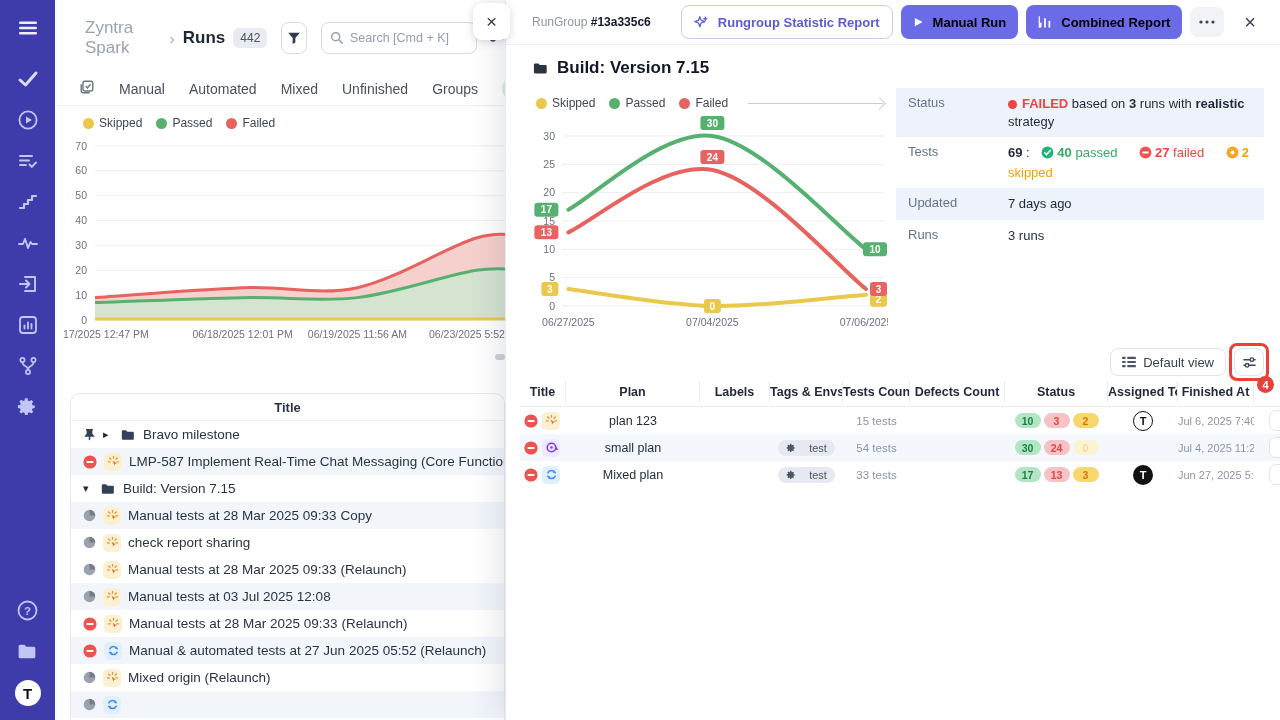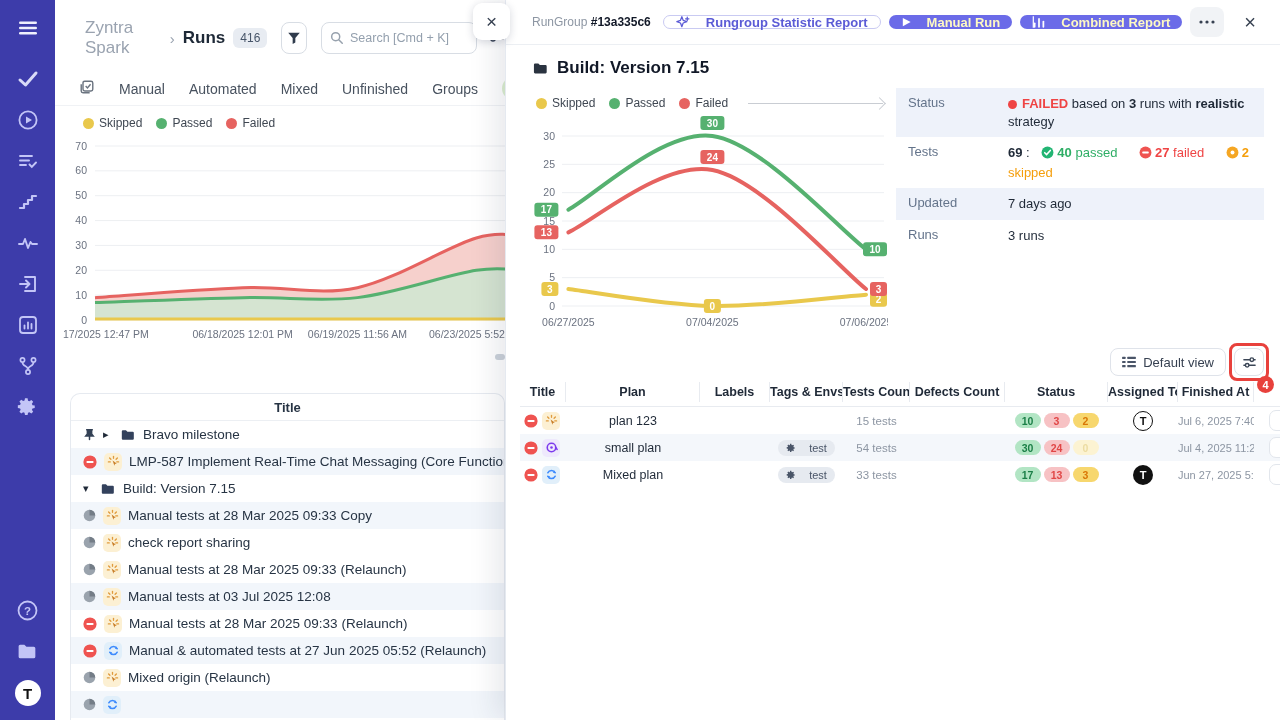--- a/index.html
+++ b/index.html
@@ -58,24 +58,24 @@
   .panel { position:absolute; left:505px; top:0; width:775px; height:720px; background:#fff;
            border-left:1px solid #e5e9f0; box-shadow:-10px 0 26px rgba(30,40,70,.10); z-index:10; }
   .panel-close-float { position:absolute; left:-33px; top:3px; width:37px; height:37px; background:#fff; border-radius:9px;
            box-shadow:0 2px 8px rgba(30,40,70,.18); display:flex; align-items:center; justify-content:center;
            font-size:19px; color:#374151; cursor:pointer; z-index:12; }
   .panel-header { height:45px; border-bottom:1px solid #eceff3; display:flex; align-items:center; padding:0 18px 0 26px; }
   .ph-title { font-size:12px; }
   .ph-title .lbl { color:#8d96a3; }
   .ph-title .id { color:#111827; font-weight:bold; }
   .ph-actions { margin-left:auto; display:flex; align-items:center; gap:8px; }
-  .btn { height:14px; border-radius:8px; font-size:13px; font-weight:bold; display:flex; align-items:center; gap:15px;
+  .btn { height:34px; border-radius:8px; font-size:13px; font-weight:bold; display:flex; align-items:center; gap:9px;
          padding:0 12px; cursor:pointer; border:none; font-family:inherit; }
   .btn-outline { background:#fff; border:1px solid #c9caf2; color:#5b5bd6; }
-  .btn-solid { background:#6b6be8; color:#fef9c3; }
+  .btn-solid { background:#6b6be8; color:#000000; }
   .btn-more { width:34px; height:30px; background:#f1f3f6; border-radius:8px; display:flex; align-items:center;
               justify-content:center; color:#374151; font-size:15px; letter-spacing:1px; cursor:pointer; }
   .panel-x { margin-left:6px; font-size:20px; color:#374151; cursor:pointer; padding:0 6px; }
 
   .section-title { position:absolute; left:26px; top:58px; display:flex; align-items:center; gap:8px;
                    font-size:17px; font-weight:bold; color:#111827; }
 
   .chart-right-wrap { position:absolute; left:22px; top:92px; width:365px; height:250px; }
   .legend-right { margin:4px 0 0 8px; position:relative; padding-right:10px; }
   .lg-arrow { flex:1; height:0; border-top:1.5px solid #c9cdd3; position:relative; margin-left:6px; }
@@ -228,21 +228,21 @@
         </svg>
     </div>
     <div class="sb-avatar">T</div>
   </div>
 
   <div class="main">
     <div class="top-row">
       <span class="crumb-project">Zyntra Spark</span>
       <span class="crumb-sep">›</span>
       <span class="crumb-page">Runs</span>
-      <span class="count-badge">416</span>
+      <span class="count-badge">442</span>
       <div class="filter-btn">
         <svg width="16" height="16" viewBox="0 0 18 18">
             <path d="M2.5 3 h13 l-5 6 v5 l-3 1.8 v-6.8 Z" fill="#2f3b4c"></path>
           </svg>
       </div>
       <div class="search-box">
         <svg width="14" height="14" viewBox="0 0 16 16">
             <circle cx="6.5" cy="6.5" r="4.6" fill="none" stroke="#97a1ad" stroke-width="1.7"></circle>
             <path d="M10 10 L14 14" stroke="#97a1ad" stroke-width="1.7" stroke-linecap="round"></path>
           </svg>

